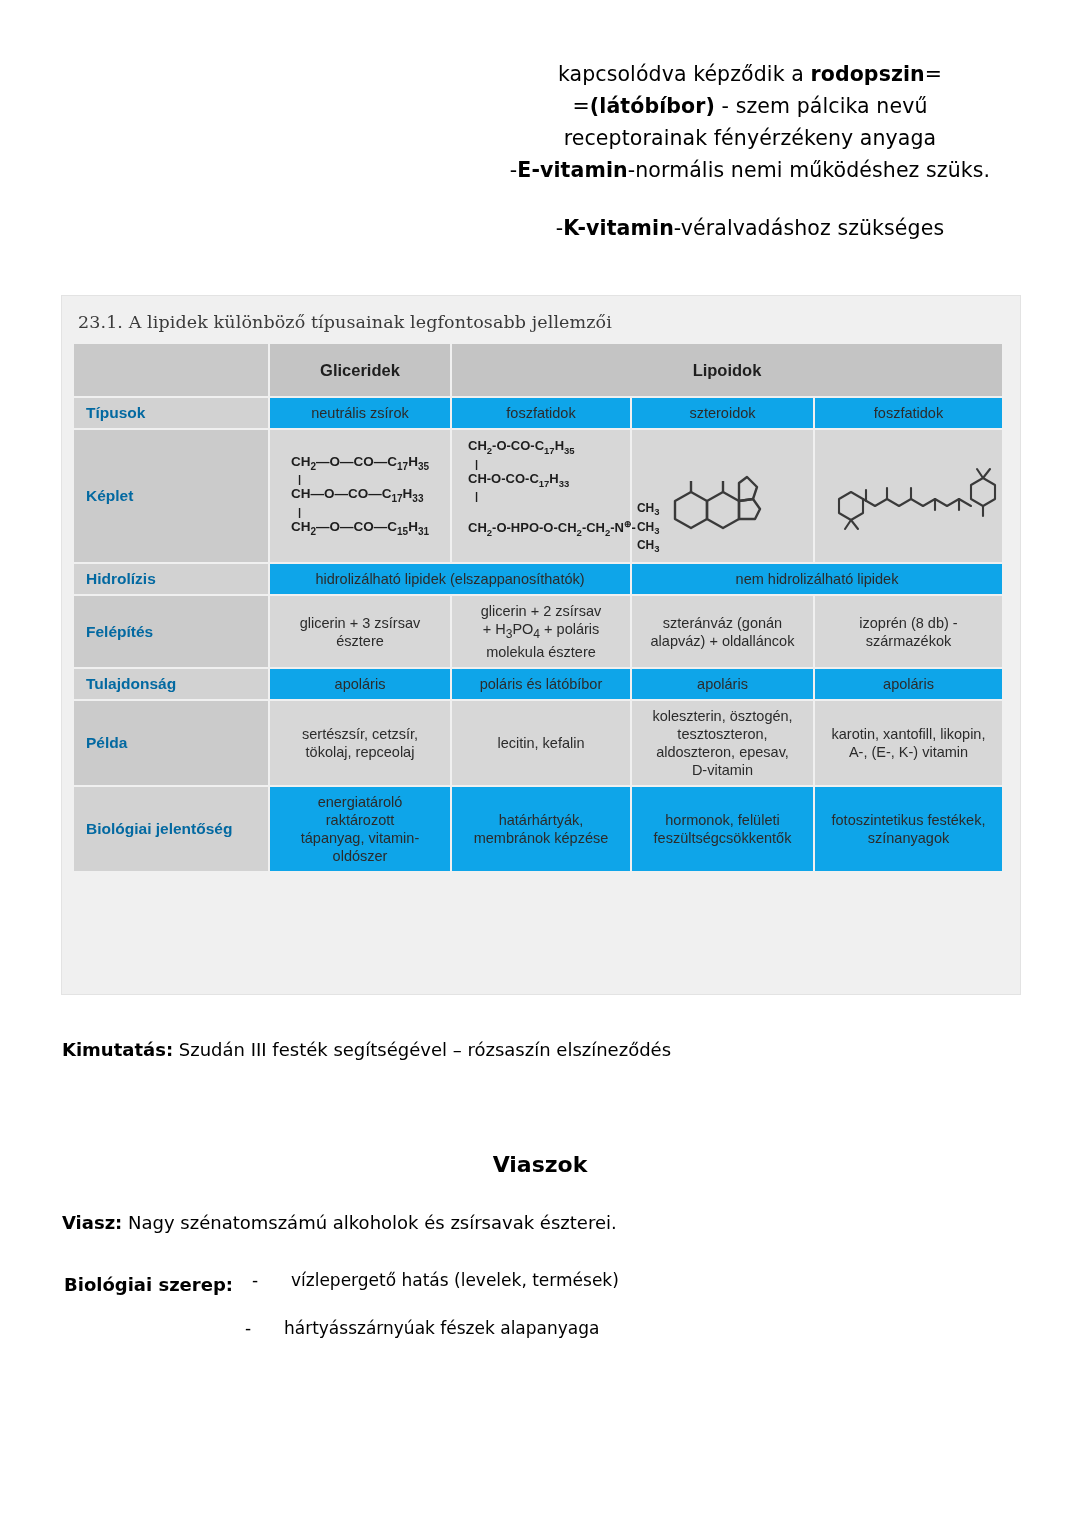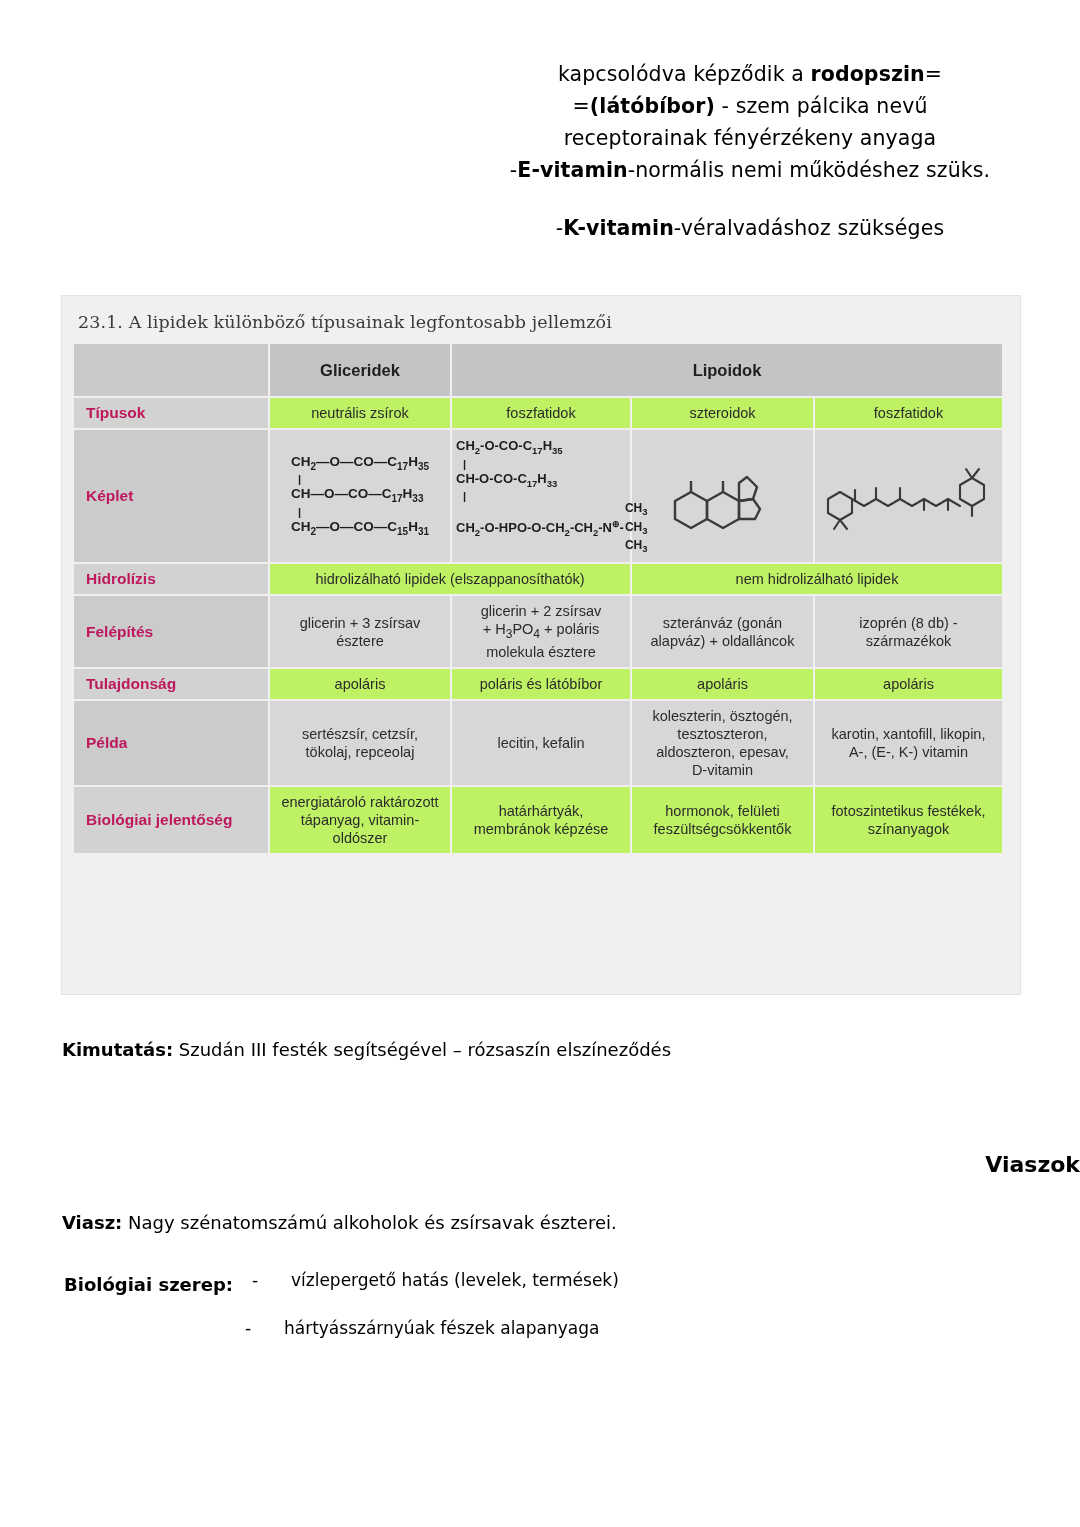--- a/index.html
+++ b/index.html
@@ -50,40 +50,40 @@
     table-layout:fixed;
     font-family:"Liberation Sans", sans-serif;
     color:#2b2b2b;
   }
   table.lipid td{
     border:2px solid #f0f0f0;
     text-align:center;
     vertical-align:middle;
     font-size:14.5px;
     line-height:18px;
-    padding:6px 4px;
+    padding:6px 16px;
     background:#dcdcdc;
   }
   table.lipid td.rowhead{
     text-align:left;
     font-weight:bold;
     font-size:15.5px;
     padding-left:12px;
     background:#cfcfcf;
-    color:#be185d;
+    color:#0369a1;
   }
   table.lipid tr.grouphdr td{
     background:#c4c4c4;
     font-weight:bold;
     font-size:16.5px;
     color:#1f1f1f;
     height:40px;
   }
   table.lipid tr.grouphdr td.blank{background:#c9c9c9;}
-  table.lipid tr.band-a td{background:#bef264;}
+  table.lipid tr.band-a td{background:#0ea5e9;}
   table.lipid tr.band-a td.rowhead{background:#d2d2d2;}
   table.lipid tr.band-b td{background:#d7d7d7;}
   table.lipid tr.band-b td.rowhead{background:#cbcbcb;}
 
   col.c1{width:196px}
   col.c2{width:182px}
   col.c3{width:180px}
   col.c4{width:183px}
   col.c5{width:189px}
 
@@ -131,21 +131,21 @@
     font-family:"DejaVu Sans", sans-serif;
     font-size:18px;
     line-height:30px;
     color:#000;
     white-space:nowrap;
   }
   .note b{font-weight:bold;}
   .section-title{
     position:absolute;
     width:1080px;
-    text-align:right;
+    text-align:center;
     font-family:"DejaVu Sans", sans-serif;
     font-weight:bold;
     font-size:22px;
   }
   .bullet-row{position:absolute;font-family:"DejaVu Sans", sans-serif;font-size:17px;white-space:nowrap;}
 </style>
 </head>
 <body>
 
 <div class="note-top">

